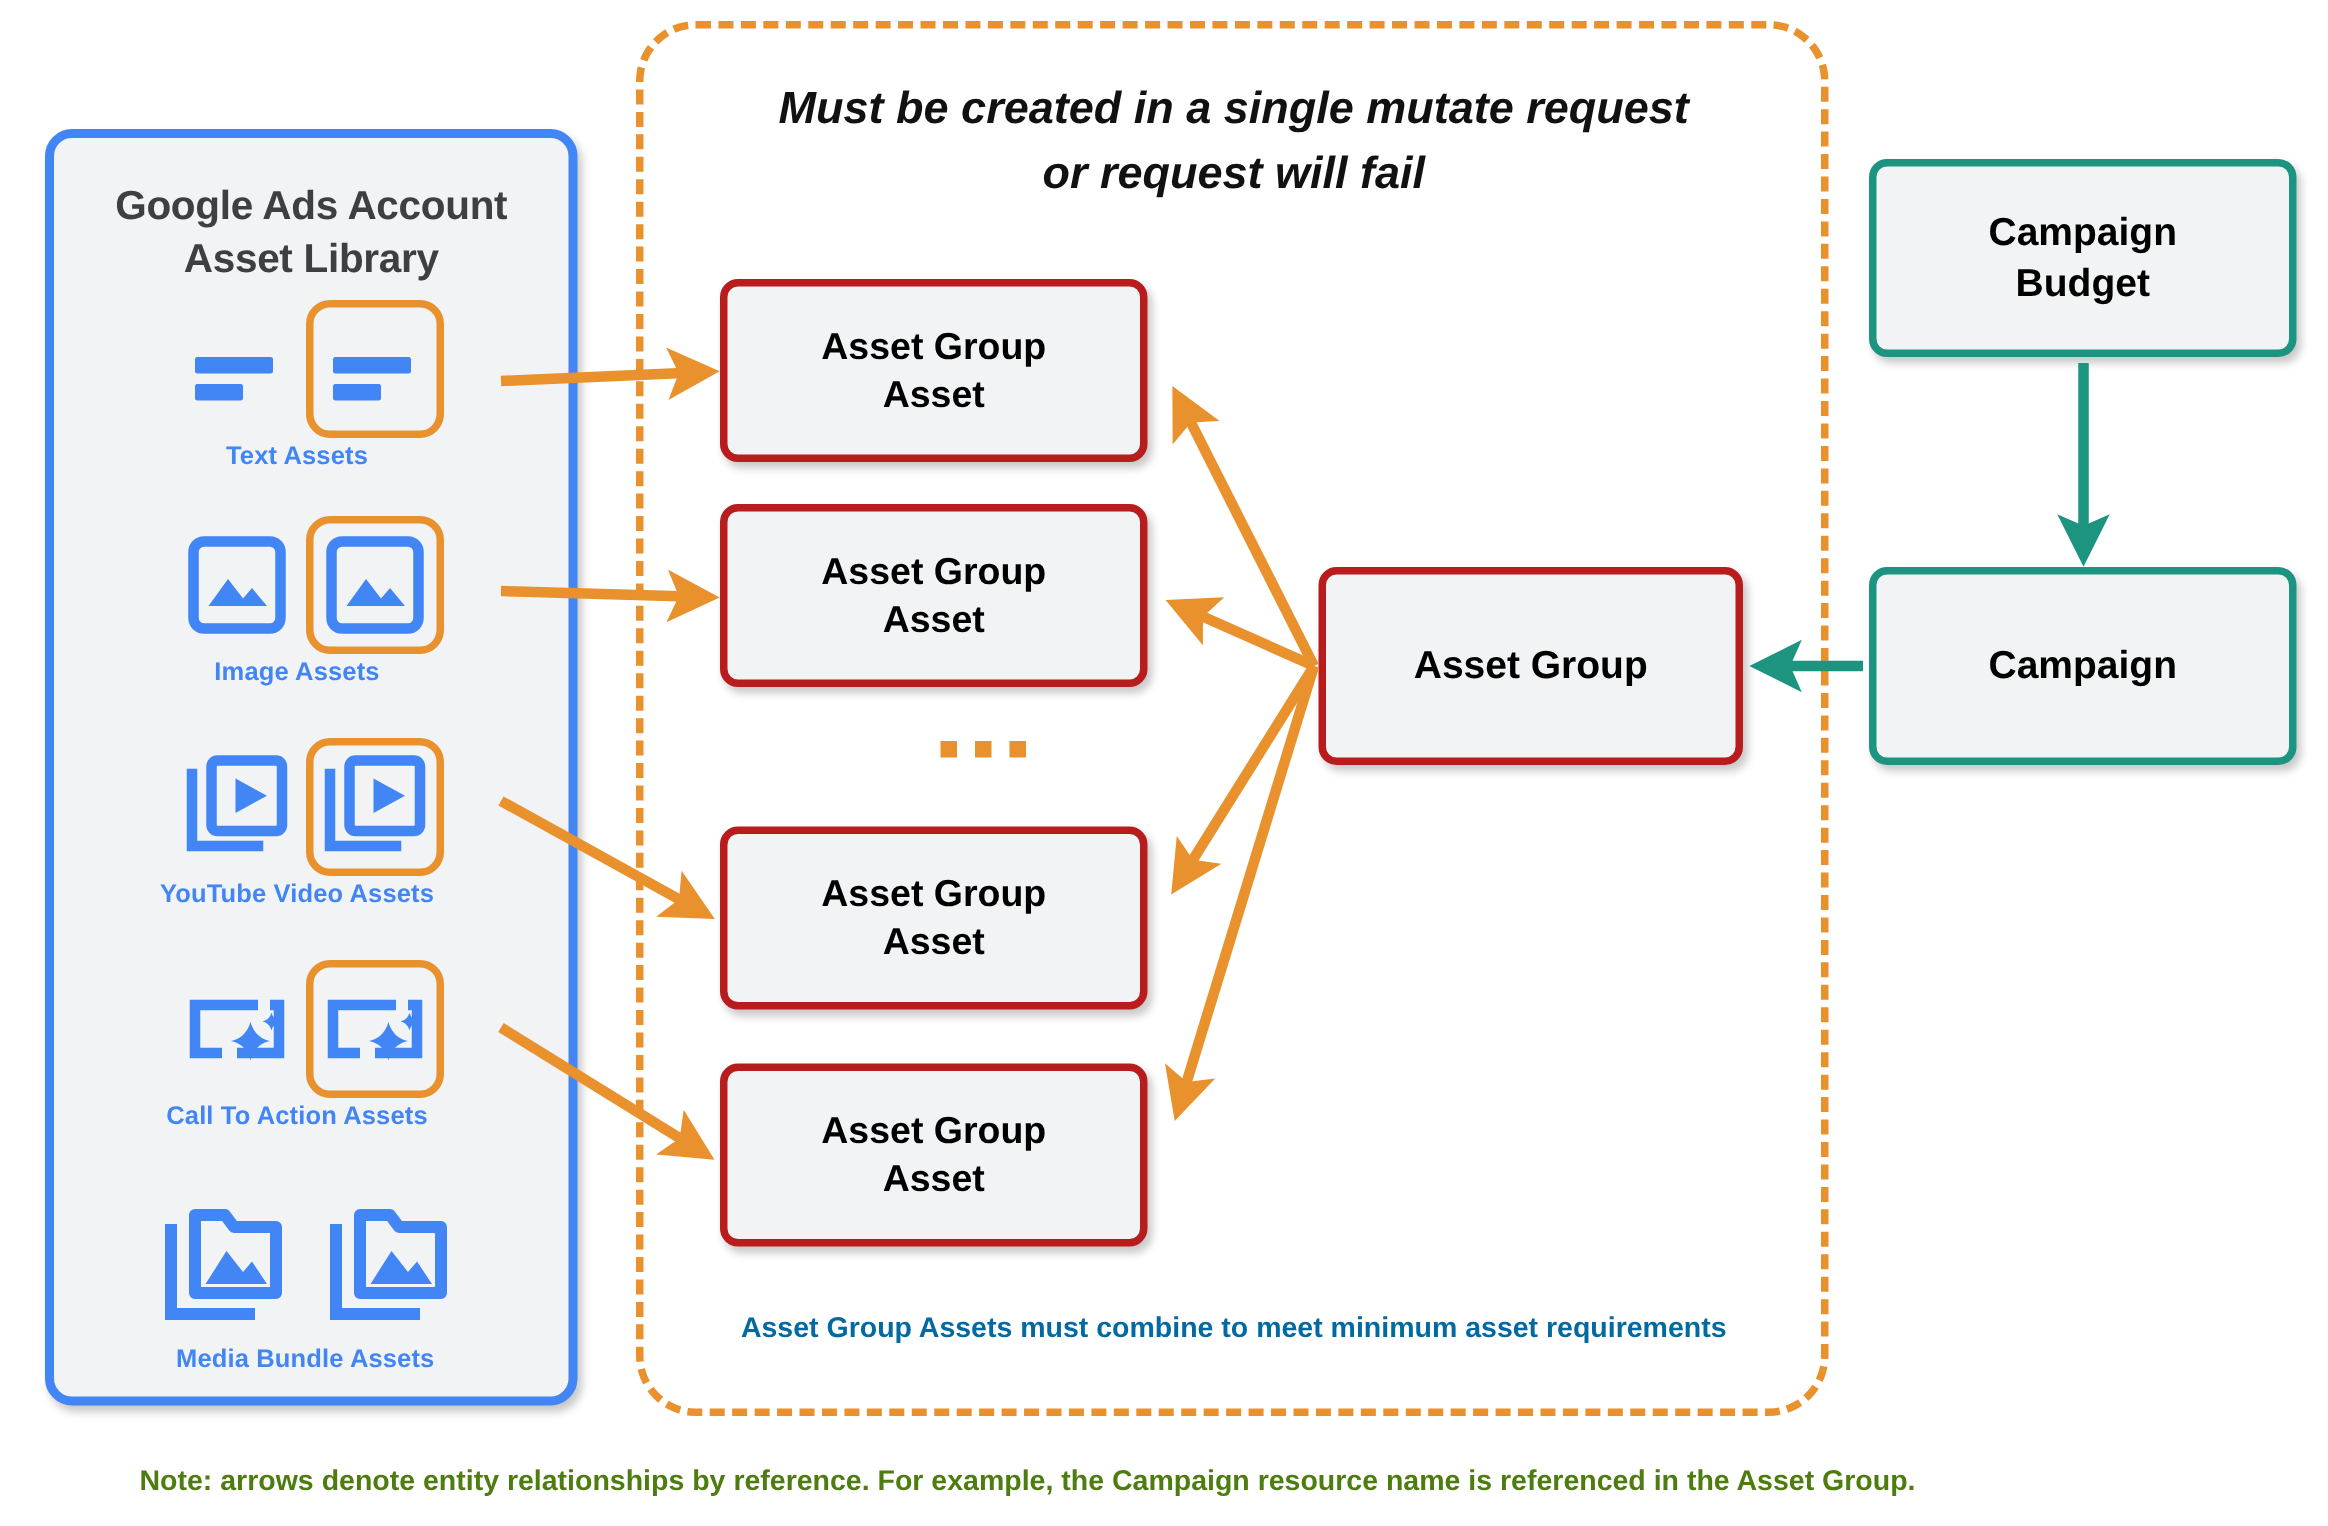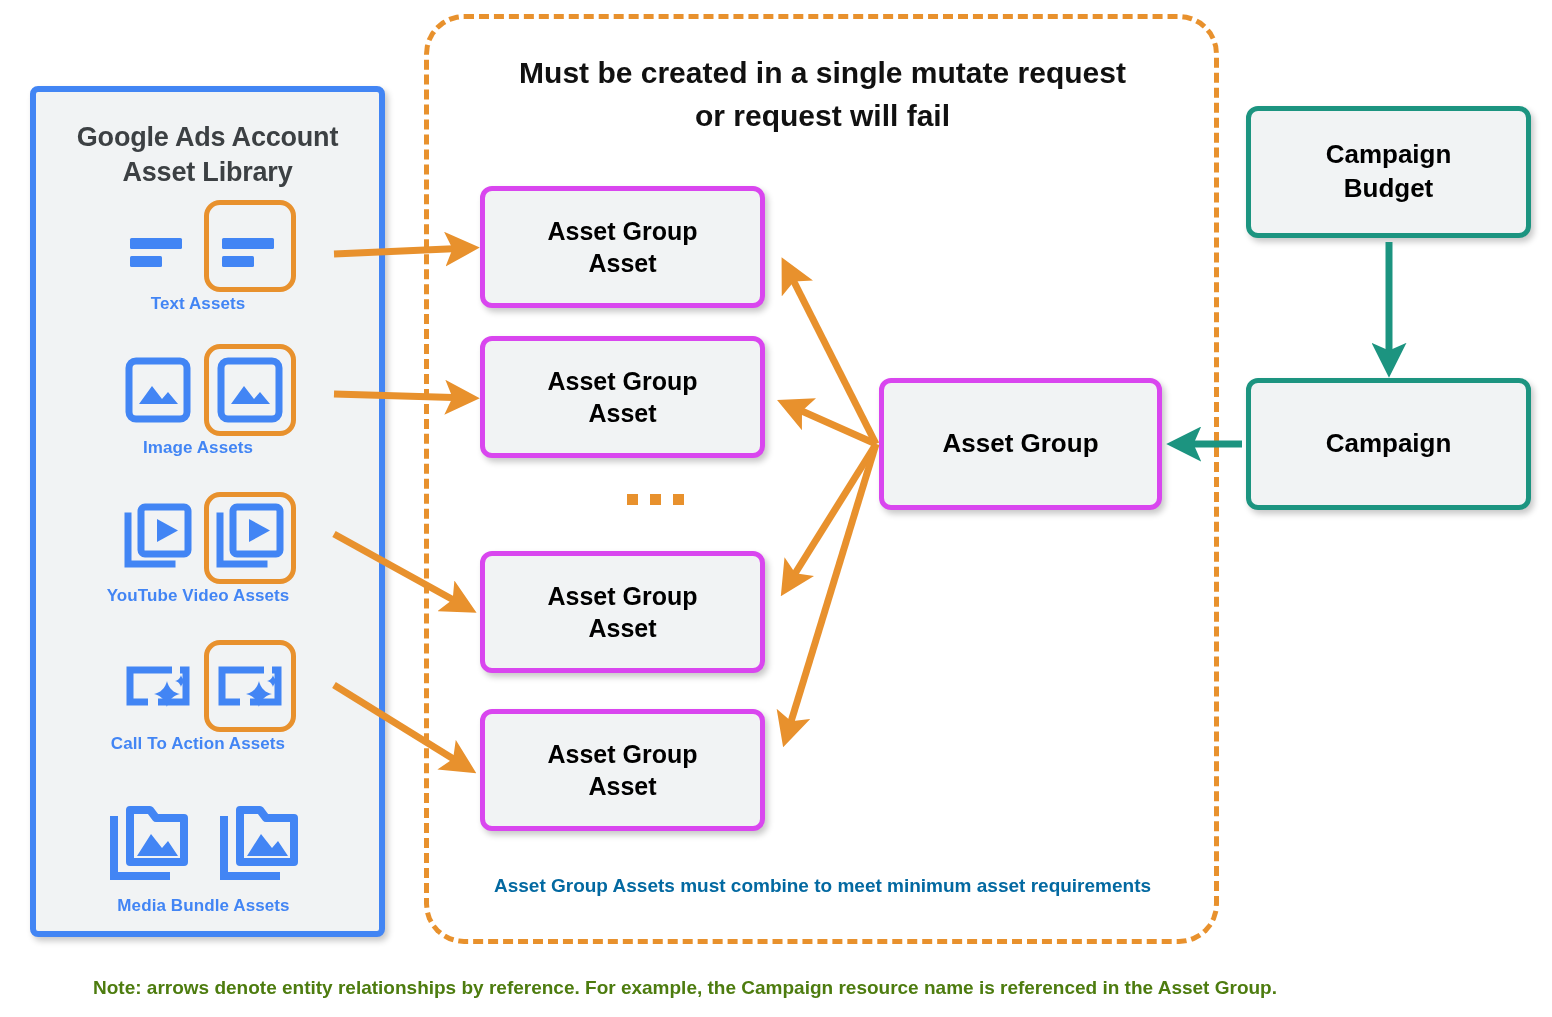--- a/index.html
+++ b/index.html
@@ -31,21 +31,21 @@
 
   
   .library-panel {
     position: absolute;
     left: 30px;
     top: 86px;
     width: 355px;
     height: 851px;
     background: #f1f3f4;
     border: 6px solid #4285f4;
-    border-radius: 8px;
+    border-radius: 18px;
     box-sizing: border-box;
     box-shadow: 3px 4px 6px rgba(0,0,0,0.22);
     z-index: 2;
     padding-left: 28px;
   }
   .library-title {
     position: absolute;
     left: 0; right: 0;
     top: 28px;
     text-align: center;
@@ -118,20 +118,21 @@
     z-index: 1;
   }
   .mutate-heading {
     position: absolute;
     left: 440px;
     top: 52px;
     width: 765px;
     text-align: center;
     font-size: 30px;
     font-weight: bold;
+    font-style: italic;
     color: #111111;
     line-height: 1.42;
     z-index: 3;
   }
   .mutate-footnote {
     position: absolute;
     left: 430px;
     top: 875px;
     width: 785px;
     text-align: center;
@@ -150,21 +151,21 @@
     display: flex;
     align-items: center;
     justify-content: center;
     text-align: center;
     color: #000000;
     font-weight: bold;
     box-shadow: 3px 4px 6px rgba(0,0,0,0.22);
     z-index: 4;
     line-height: 1.3;
   }
-  .node.orange { border: 5px solid #d946ef; }
+  .node.orange { border: 5px solid #b91c1c; }
   .node.teal { border: 5px solid #1c9480; }
 
   .aga-1 { left: 480px; top: 186px; width: 285px; height: 122px; font-size: 25px; }
   .aga-2 { left: 480px; top: 336px; width: 285px; height: 122px; font-size: 25px; }
   .aga-3 { left: 480px; top: 551px; width: 285px; height: 122px; font-size: 25px; }
   .aga-4 { left: 480px; top: 709px; width: 285px; height: 122px; font-size: 25px; }
   .asset-group-node { left: 879px; top: 378px; width: 283px; height: 132px; font-size: 26px; }
   .campaign-budget-node { left: 1246px; top: 106px; width: 285px; height: 132px; font-size: 26px; }
   .campaign-node { left: 1246px; top: 378px; width: 285px; height: 132px; font-size: 26px; }
 

